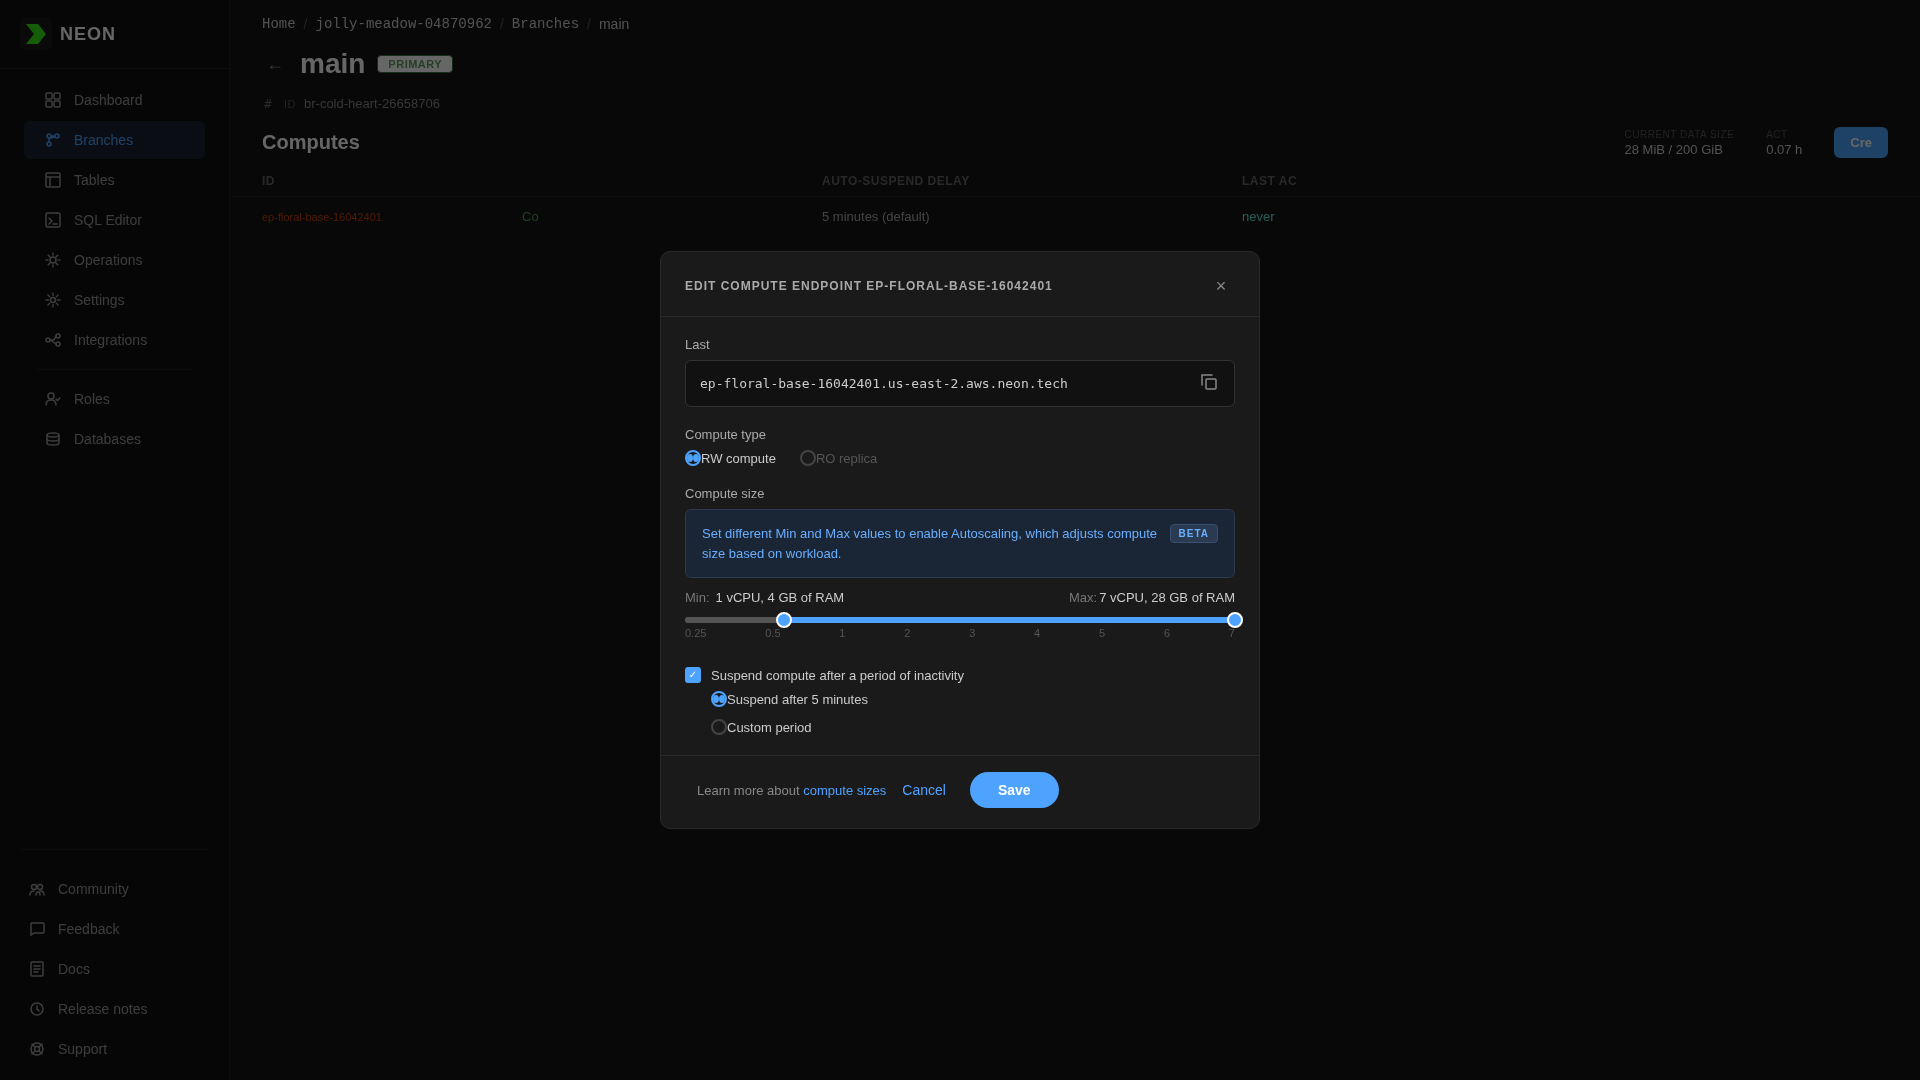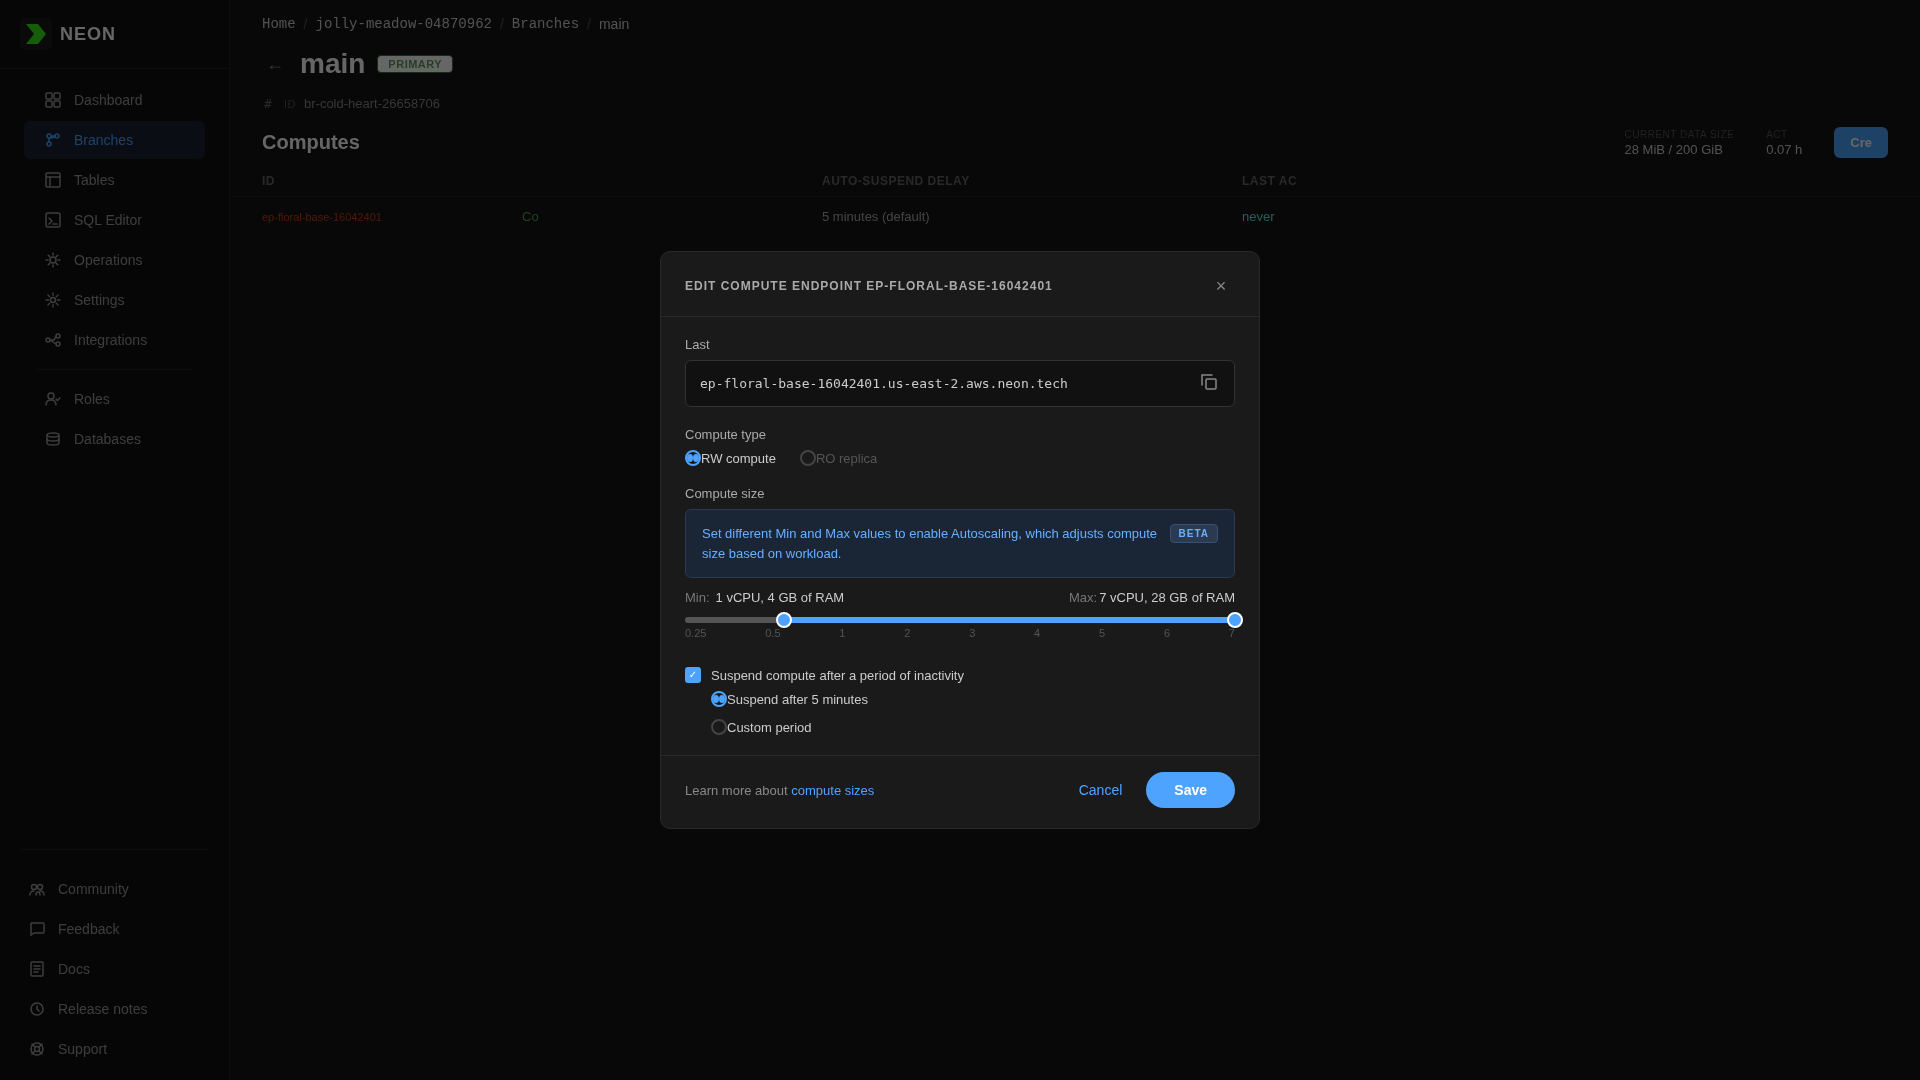--- a/index.html
+++ b/index.html
@@ -216,23 +216,22 @@
       border-radius: 4px;
     }
     .modal-body {
       padding: 20px 24px;
       display: flex;
       flex-direction: column;
       gap: 20px;
     }
     .modal-footer {
       display: flex;
-      justify-content: space-between;
-      align-items: center;
-      padding: 16px 24px 20px;
+      align-items: center;
+      padding: 16px 36px 20px;
       border-top: 1px solid #2a2a2a;
     }
 
     .field-label {
       font-size: 13px;
       color: #aaa;
       margin-bottom: 8px;
       font-weight: 500;
     }
     .host-input {

